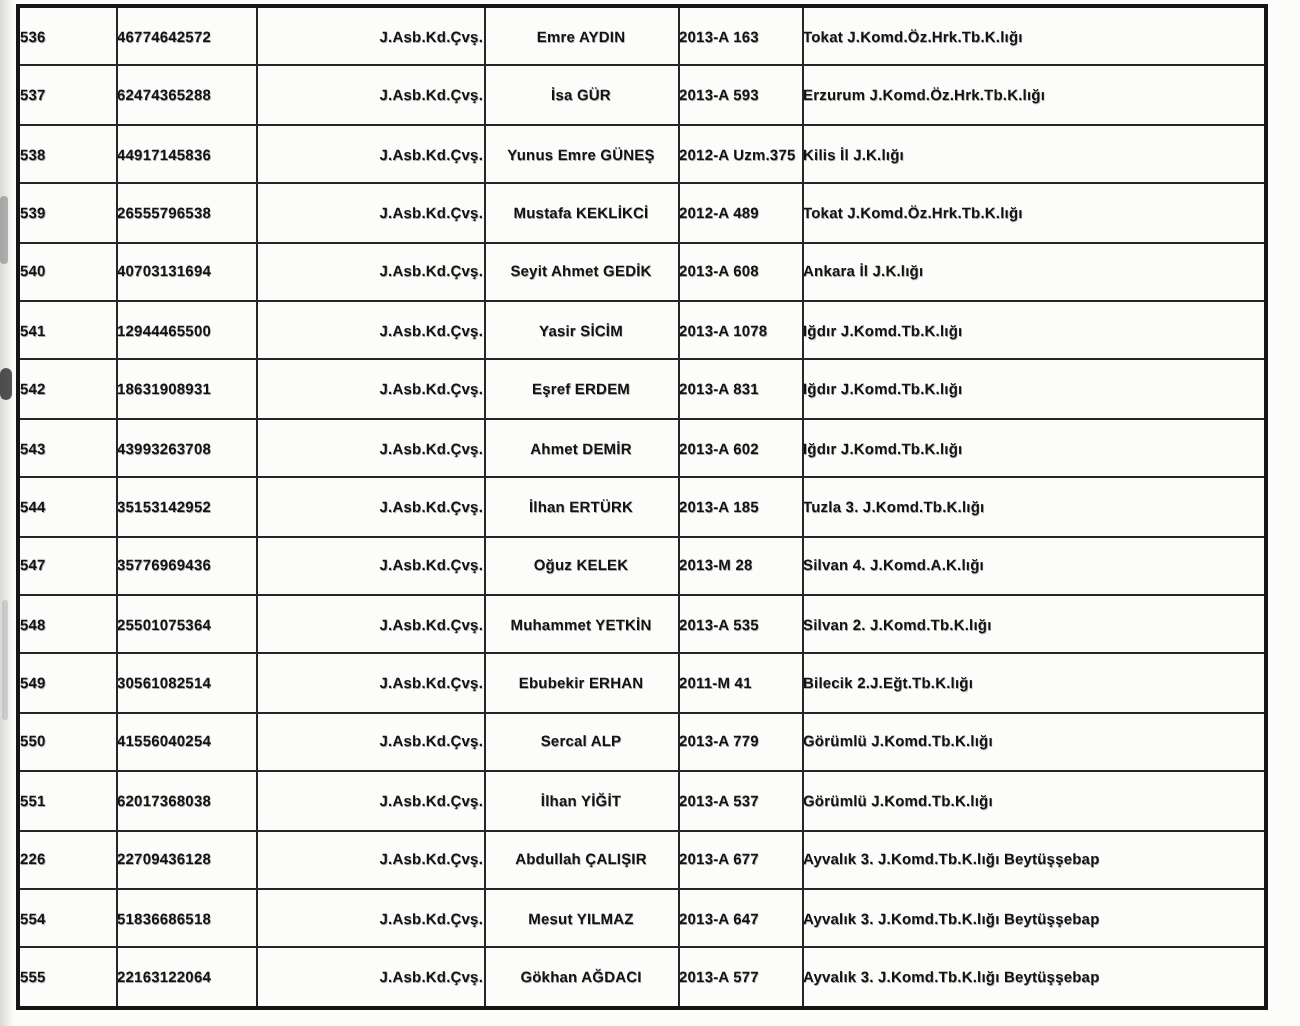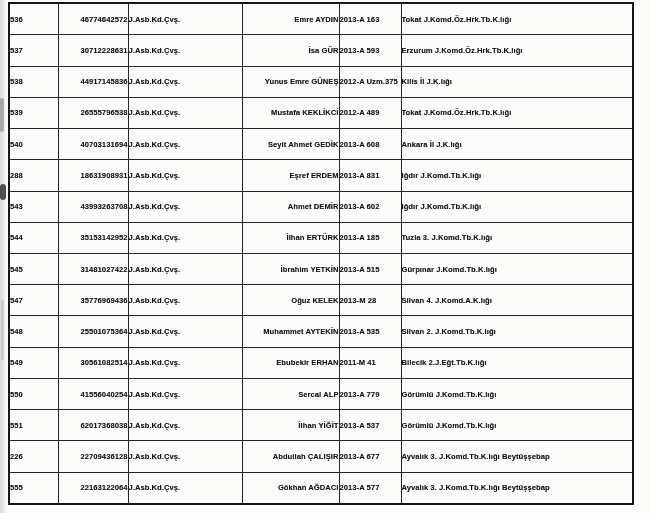--- a/index.html
+++ b/index.html
@@ -63,23 +63,23 @@
     font-size: 7.5px;
     font-weight: bold;
     color: #131313;
     letter-spacing: 0.1px;
     white-space: nowrap;
     overflow: hidden;
     vertical-align: middle;
     text-shadow: 0.3px 0.3px 0 rgba(20,20,20,0.35);
   }
   td.c-no   { text-align: left; }
-  td.c-id   { text-align: right; }
-  td.c-rank { text-align: left; padding-left: 5px; }
-  td.c-name { text-align: right; padding-left: 4px; }
+  td.c-id   { text-align: left; }
+  td.c-rank { text-align: right; padding-left: 5px; }
+  td.c-name { text-align: center; padding-left: 4px; }
   td.c-code { text-align: left; padding-left: 3px; font-size: 7.2px; }
   td.c-unit { text-align: left; padding-left: 5px; }
 </style>
 </head>
 <body>
 
 <div class="edge-shade-left"></div>
 <div class="smudge-a"></div>
 <div class="smudge-b"></div>
 <div class="smudge-c"></div>
@@ -97,21 +97,21 @@
       <tr>
     <td class="c-no">536</td>
     <td class="c-id">46774642572</td>
     <td class="c-rank">J.Asb.Kd.Çvş.</td>
     <td class="c-name">Emre AYDIN</td>
     <td class="c-code">2013-A 163</td>
     <td class="c-unit">Tokat J.Komd.Öz.Hrk.Tb.K.lığı</td>
   </tr>
       <tr>
     <td class="c-no">537</td>
-    <td class="c-id">30712228631</td>
+    <td class="c-id">62474365288</td>
     <td class="c-rank">J.Asb.Kd.Çvş.</td>
     <td class="c-name">İsa GÜR</td>
     <td class="c-code">2013-A 593</td>
     <td class="c-unit">Erzurum J.Komd.Öz.Hrk.Tb.K.lığı</td>
   </tr>
       <tr>
     <td class="c-no">538</td>
     <td class="c-id">44917145836</td>
     <td class="c-rank">J.Asb.Kd.Çvş.</td>
     <td class="c-name">Yunus Emre GÜNEŞ</td>
@@ -128,21 +128,29 @@
   </tr>
       <tr>
     <td class="c-no">540</td>
     <td class="c-id">40703131694</td>
     <td class="c-rank">J.Asb.Kd.Çvş.</td>
     <td class="c-name">Seyit Ahmet GEDİK</td>
     <td class="c-code">2013-A 608</td>
     <td class="c-unit">Ankara İl J.K.lığı</td>
   </tr>
       <tr>
-    <td class="c-no">288</td>
+    <td class="c-no">541</td>
+    <td class="c-id">12944465500</td>
+    <td class="c-rank">J.Asb.Kd.Çvş.</td>
+    <td class="c-name">Yasir SİCİM</td>
+    <td class="c-code">2013-A 1078</td>
+    <td class="c-unit">Iğdır J.Komd.Tb.K.lığı</td>
+  </tr>
+      <tr>
+    <td class="c-no">542</td>
     <td class="c-id">18631908931</td>
     <td class="c-rank">J.Asb.Kd.Çvş.</td>
     <td class="c-name">Eşref ERDEM</td>
     <td class="c-code">2013-A 831</td>
     <td class="c-unit">Iğdır J.Komd.Tb.K.lığı</td>
   </tr>
       <tr>
     <td class="c-no">543</td>
     <td class="c-id">43993263708</td>
     <td class="c-rank">J.Asb.Kd.Çvş.</td>
@@ -152,40 +160,32 @@
   </tr>
       <tr>
     <td class="c-no">544</td>
     <td class="c-id">35153142952</td>
     <td class="c-rank">J.Asb.Kd.Çvş.</td>
     <td class="c-name">İlhan ERTÜRK</td>
     <td class="c-code">2013-A 185</td>
     <td class="c-unit">Tuzla 3. J.Komd.Tb.K.lığı</td>
   </tr>
       <tr>
-    <td class="c-no">545</td>
-    <td class="c-id">31481027422</td>
-    <td class="c-rank">J.Asb.Kd.Çvş.</td>
-    <td class="c-name">İbrahim YETKİN</td>
-    <td class="c-code">2013-A 515</td>
-    <td class="c-unit">Gürpınar J.Komd.Tb.K.lığı</td>
-  </tr>
-      <tr>
     <td class="c-no">547</td>
     <td class="c-id">35776969436</td>
     <td class="c-rank">J.Asb.Kd.Çvş.</td>
     <td class="c-name">Oğuz KELEK</td>
     <td class="c-code">2013-M 28</td>
     <td class="c-unit">Silvan 4. J.Komd.A.K.lığı</td>
   </tr>
       <tr>
     <td class="c-no">548</td>
     <td class="c-id">25501075364</td>
     <td class="c-rank">J.Asb.Kd.Çvş.</td>
-    <td class="c-name">Muhammet AYTEKİN</td>
+    <td class="c-name">Muhammet YETKİN</td>
     <td class="c-code">2013-A 535</td>
     <td class="c-unit">Silvan 2. J.Komd.Tb.K.lığı</td>
   </tr>
       <tr>
     <td class="c-no">549</td>
     <td class="c-id">30561082514</td>
     <td class="c-rank">J.Asb.Kd.Çvş.</td>
     <td class="c-name">Ebubekir ERHAN</td>
     <td class="c-code">2011-M 41</td>
     <td class="c-unit">Bilecik 2.J.Eğt.Tb.K.lığı</td>
@@ -205,20 +205,28 @@
     <td class="c-name">İlhan YİĞİT</td>
     <td class="c-code">2013-A 537</td>
     <td class="c-unit">Görümlü J.Komd.Tb.K.lığı</td>
   </tr>
       <tr>
     <td class="c-no">226</td>
     <td class="c-id">22709436128</td>
     <td class="c-rank">J.Asb.Kd.Çvş.</td>
     <td class="c-name">Abdullah ÇALIŞIR</td>
     <td class="c-code">2013-A 677</td>
+    <td class="c-unit">Ayvalık 3. J.Komd.Tb.K.lığı Beytüşşebap</td>
+  </tr>
+      <tr>
+    <td class="c-no">554</td>
+    <td class="c-id">51836686518</td>
+    <td class="c-rank">J.Asb.Kd.Çvş.</td>
+    <td class="c-name">Mesut YILMAZ</td>
+    <td class="c-code">2013-A 647</td>
     <td class="c-unit">Ayvalık 3. J.Komd.Tb.K.lığı Beytüşşebap</td>
   </tr>
       <tr>
     <td class="c-no">555</td>
     <td class="c-id">22163122064</td>
     <td class="c-rank">J.Asb.Kd.Çvş.</td>
     <td class="c-name">Gökhan AĞDACI</td>
     <td class="c-code">2013-A 577</td>
     <td class="c-unit">Ayvalık 3. J.Komd.Tb.K.lığı Beytüşşebap</td>
   </tr>

